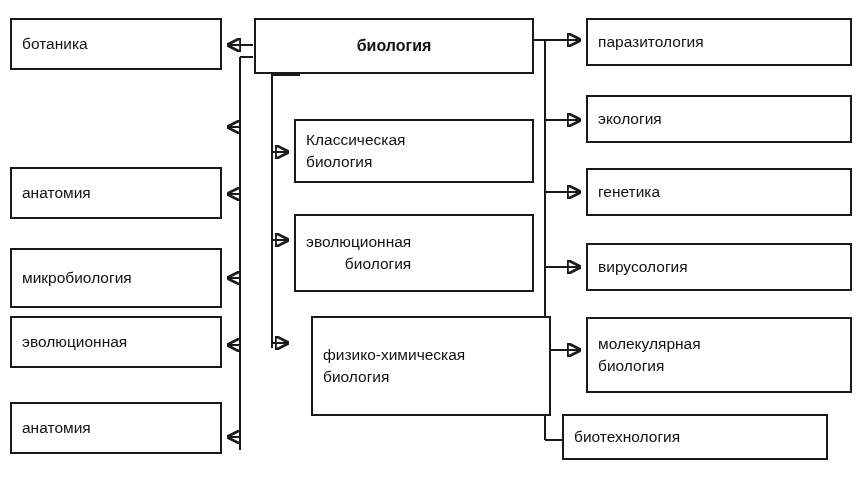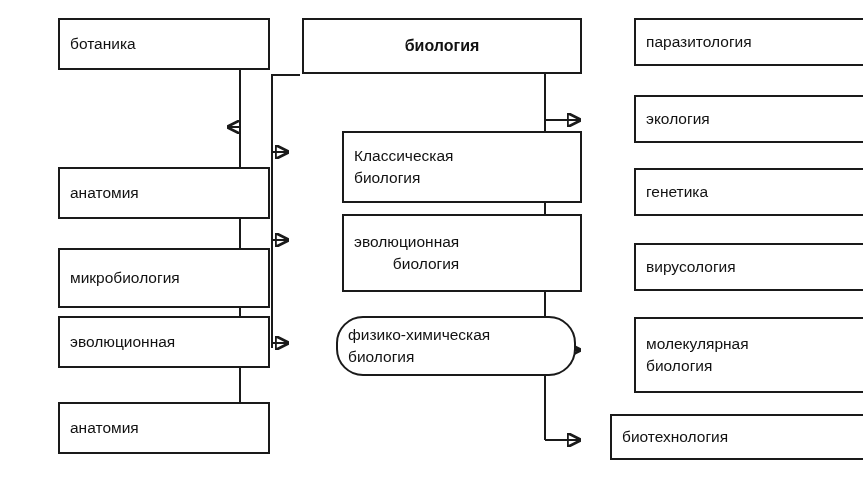--- a/index.html
+++ b/index.html
@@ -22,21 +22,20 @@
     box-sizing: border-box;
     border: 2px solid #1a1a1a;
     background: #ffffff;
     color: #111111;
     font-size: 15.5px;
     line-height: 1.45;
     display: flex;
     align-items: center;
     padding: 20px 10px;
     white-space: pre-line;
-    margin-left: 48px;
   }
   .node.center {
     font-weight: bold;
     justify-content: center;
     font-size: 16px;
     border-width: 2px;
   }
   .node.multiline {
     align-items: center;
   }
@@ -97,25 +96,25 @@
   </svg>
 
   <div class="node center" id="n-center" style="left: 254px; top: 18px; width: 280px; height: 56px;"><span>биология</span></div>
 
   <div class="node" id="l0" style="left: 10px; top: 18px; width: 212px; height: 52px;"><span>ботаника</span></div>
   <div class="node" id="l2" style="left: 10px; top: 167px; width: 212px; height: 52px;"><span>анатомия</span></div>
   <div class="node" id="l3" style="left: 10px; top: 248px; width: 212px; height: 60px;"><span>микробиология</span></div>
   <div class="node" id="l4" style="left: 10px; top: 316px; width: 212px; height: 52px;"><span>эволюционная</span></div>
   <div class="node" id="l5" style="left: 10px; top: 402px; width: 212px; height: 52px;"><span>анатомия</span></div>
 
-  <div class="node multiline" id="m0" style="left: 294px; top: 131px; width: 240px; height: 72px;"><span>Классическая
+  <div class="node multiline" id="m0" style="left: 294px; top: 119px; width: 240px; height: 64px;"><span>Классическая
 биология</span></div>
   <div class="node multiline" id="m1" style="left: 294px; top: 214px; width: 240px; height: 78px; text-align: right;"><span>эволюционная
 биология</span></div>
-  <div class="node multiline" id="m2" style="left: 288px; top: 316px; width: 240px; height: 60px; border-radius: 27px;"><span>физико-химическая
+  <div class="node multiline" id="m2" style="left: 311px; top: 316px; width: 240px; height: 100px;"><span>физико-химическая
 биология</span></div>
 
   <div class="node" id="r0" style="left: 586px; top: 18px; width: 266px; height: 48px;"><span>паразитология</span></div>
   <div class="node" id="r1" style="left: 586px; top: 95px; width: 266px; height: 48px;"><span>экология</span></div>
   <div class="node" id="r2" style="left: 586px; top: 168px; width: 266px; height: 48px;"><span>генетика</span></div>
   <div class="node" id="r3" style="left: 586px; top: 243px; width: 266px; height: 48px;"><span>вирусология</span></div>
   <div class="node multiline" id="r4" style="left: 586px; top: 317px; width: 266px; height: 76px;"><span>  молекулярная
   биология</span></div>
   <div class="node" id="r5" style="left: 562px; top: 414px; width: 266px; height: 46px;"><span>биотехнология</span></div>
 

